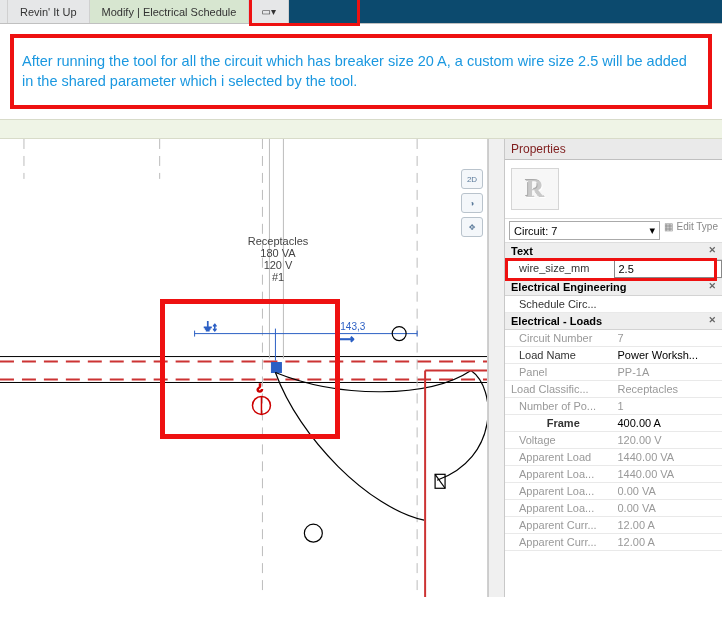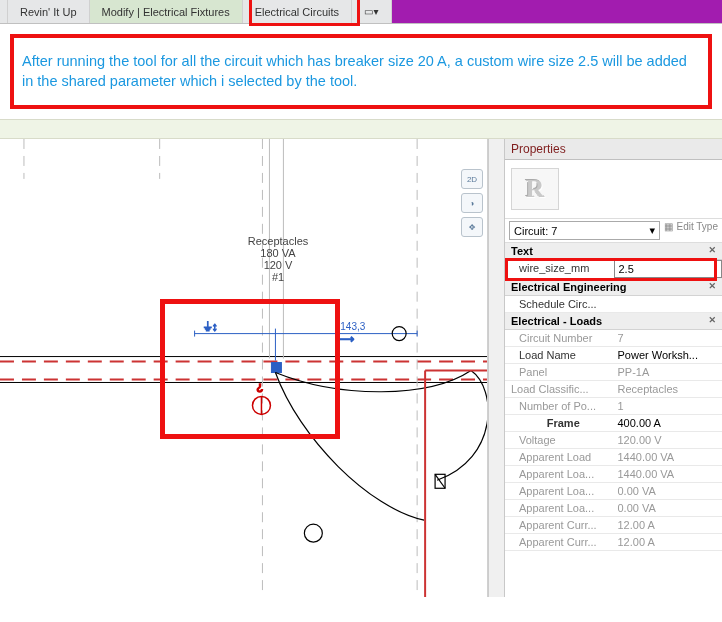--- a/index.html
+++ b/index.html
@@ -7,21 +7,21 @@
     font-family: "Segoe UI", Tahoma, sans-serif;
     font-size: 11px;
     background: #fff;
     width: 722px;
     height: 622px;
     overflow: hidden;
     position: relative;
   }
   .ribbon {
     height: 24px;
-    background: #a21caf;
+    background: #0c4a6e;
     border-bottom: 1px solid #c0c0c0;
     display: flex;
     align-items: stretch;
     position: relative;
   }
   .tab {
     padding: 4px 12px;
     font-size: 11px;
     color: #333;
     border-right: 1px solid #d0d0d0;
@@ -181,22 +181,21 @@
     background:#f0f0f0;
     border-left:1px solid #ccc;
   }
 </style>
 </head>
 <body>
 
 <div class="ribbon">
   <div class="tab" style="width:8px;border-left:0;padding:0"></div>
   <div class="tab">Revin' It Up</div>
-  <div class="tab active">Modify | Electrical Fixtures</div>
-  <div class="tab">Electrical Circuits</div>
+  <div class="tab active">Modify | Electrical Schedule</div>
   <div class="tab" style="font-size:10px">▭▾</div>
   <div class="circuits-hl" style="left:249px;top:-3px;width:111px;height:29px"></div>
 </div>
 
 <div class="note-panel">
   <div class="note-text">After running the tool for all the circuit which has breaker size 20 A, a custom wire size 2.5 will be added in the shared parameter which i selected by the tool.</div>
 </div>
 
 <div class="green-strip"></div>
 

